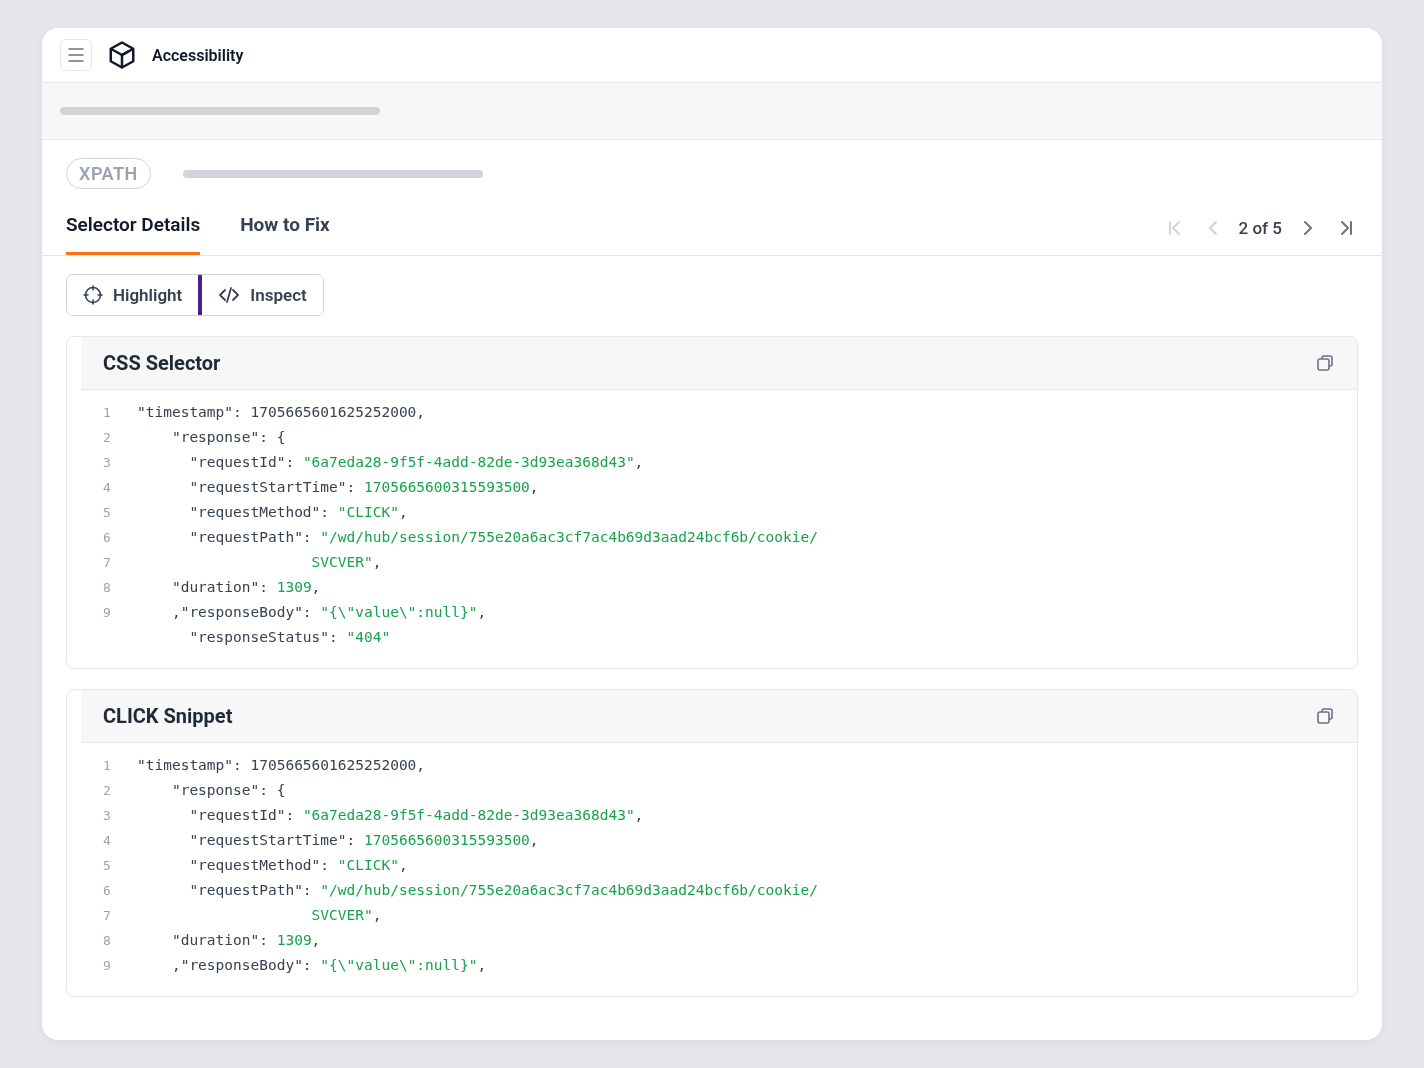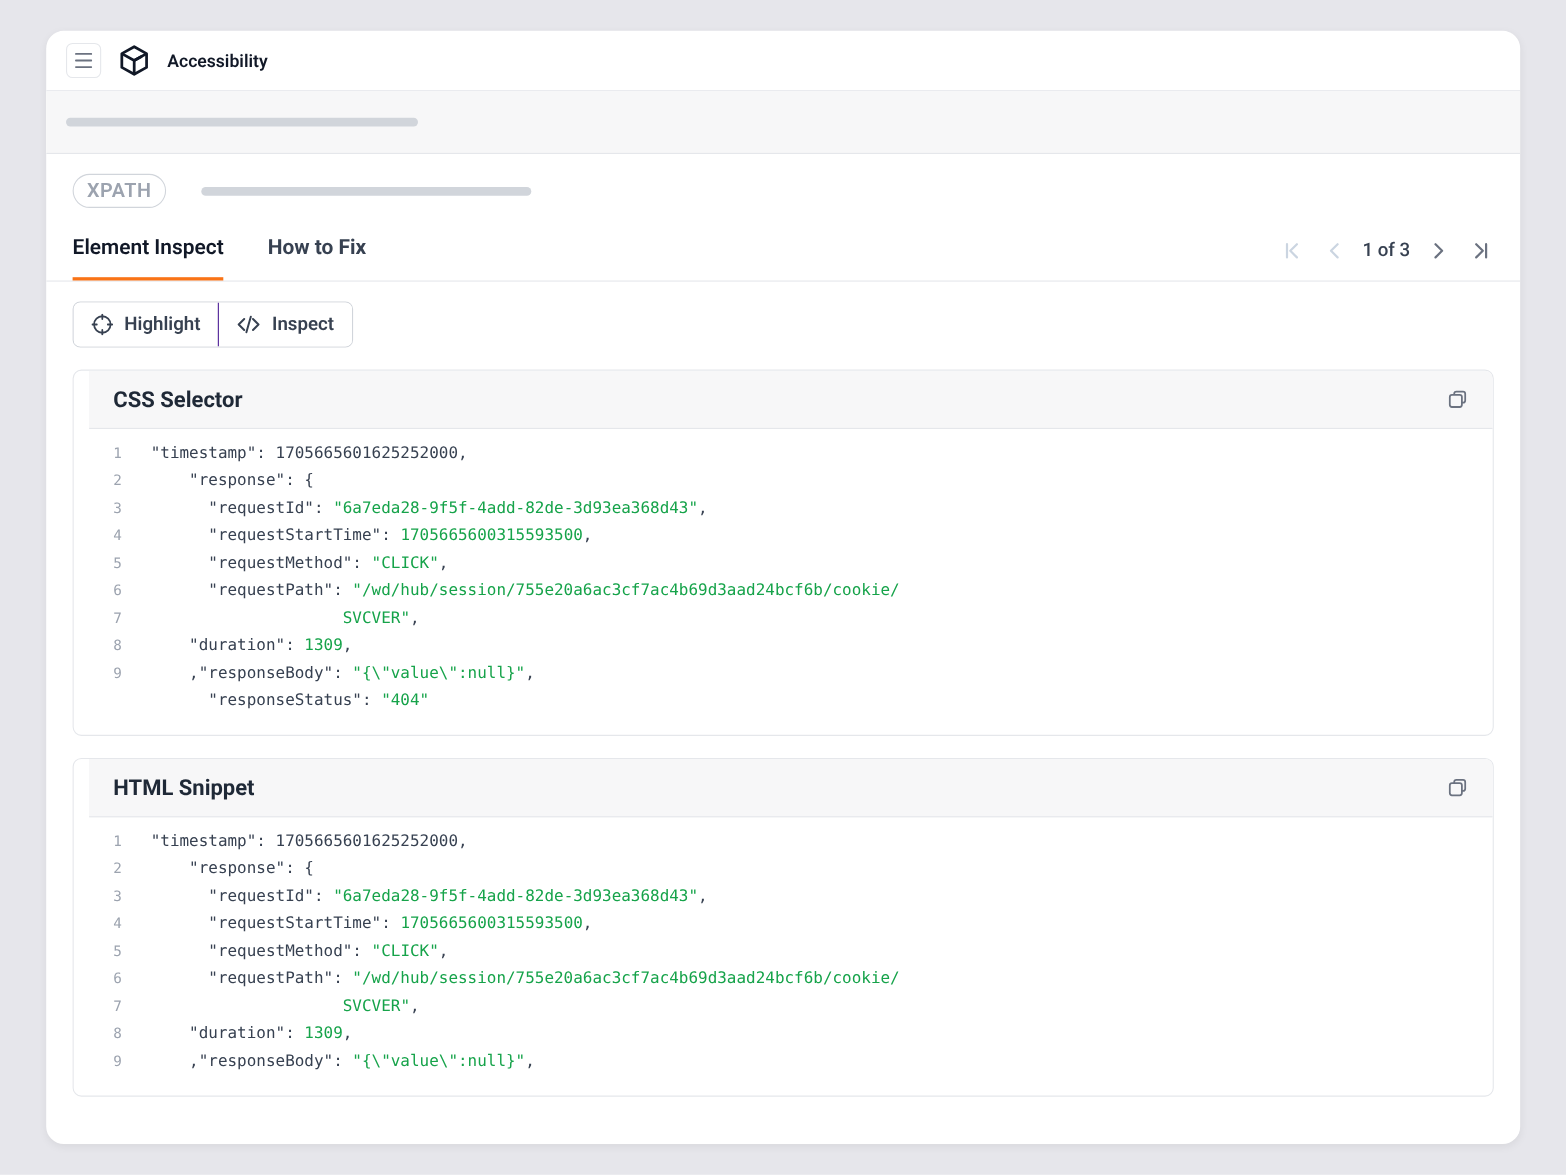--- a/index.html
+++ b/index.html
@@ -100,21 +100,21 @@
   .btn-group { display: inline-flex; border: 1px solid #d1d5db; border-radius: 7px; overflow: hidden; }
   .btn {
     background: #fff;
     padding: 10px 16px;
     display: flex; align-items: center; gap: 10px;
     font-size: 17px;
     font-weight: 600;
     color: #374151;
     cursor: pointer;
   }
-  .btn + .btn { border-left: 1px solid #4c1d95; }
+  .btn + .btn { border-left: 4px solid #4c1d95; }
   .card {
     border: 1px solid #e5e7eb;
     border-radius: 8px;
     margin-top: 20px;
     overflow: hidden;
     padding-left: 14px;
   }
   .card-head {
     background: #f7f7f8;
     border-bottom: 1px solid #e5e7eb;
@@ -171,35 +171,35 @@
     <div class="skel skel-1"></div>
   </div>
 
   <div class="xpath-row">
     <span class="xpath-pill">XPATH</span>
     <div class="skel skel-2"></div>
   </div>
 
   <div class="tabs-row">
     <div class="tabs">
-      <div class="tab active">Element Inspect</div>
+      <div class="tab active">Selector Details</div>
       <div class="tab inactive">How to Fix</div>
     </div>
     <div class="pager">
       <span class="pager-btn disabled">
         <svg width="18" height="18" viewBox="0 0 18 18">
             <path d="M4 3v12M13 3l-6 6 6 6" stroke="currentColor" stroke-width="2" fill="none" stroke-linecap="round" stroke-linejoin="round"></path>
           </svg>
       </span>
       <span class="pager-btn disabled">
         <svg width="16" height="16" viewBox="0 0 16 16">
             <path d="M11 2l-6 6 6 6" stroke="currentColor" stroke-width="2" fill="none" stroke-linecap="round" stroke-linejoin="round"></path>
           </svg>
       </span>
-      <span class="pager-text">1 of 3</span>
+      <span class="pager-text">2 of 5</span>
       <span class="pager-btn">
         <svg width="16" height="16" viewBox="0 0 16 16">
             <path d="M5 2l6 6-6 6" stroke="currentColor" stroke-width="2" fill="none" stroke-linecap="round" stroke-linejoin="round"></path>
           </svg>
       </span>
       <span class="pager-btn">
         <svg width="18" height="18" viewBox="0 0 18 18">
             <path d="M14 3v12M5 3l6 6-6 6" stroke="currentColor" stroke-width="2" fill="none" stroke-linecap="round" stroke-linejoin="round"></path>
           </svg>
       </span>
@@ -275,21 +275,21 @@
           <div class="code-line">
             <span class="ln blank">0</span>
             <span class="code-text">      "responseStatus": <span class="tok-val">"404"</span></span>
           </div>
         </div>
     </div>
 
     
     <div class="card">
       <div class="card-head">
-        <div class="card-title">HTML Snippet</div>
+        <div class="card-title">CLICK Snippet</div>
         <div class="copy-btn">
           <svg width="20" height="20" viewBox="0 0 20 20">
               <rect x="3" y="6" width="11" height="11" rx="2" stroke="#6b7280" stroke-width="1.6" fill="none"></rect>
               <path d="M7 6V5a2 2 0 012-2h6a2 2 0 012 2v6a2 2 0 01-2 2h-1" stroke="#6b7280" stroke-width="1.6" fill="none"></path>
             </svg>
         </div>
       </div>
       <div class="code-block" id="code2">
           <div class="code-line">
             <span class="ln">1</span>

